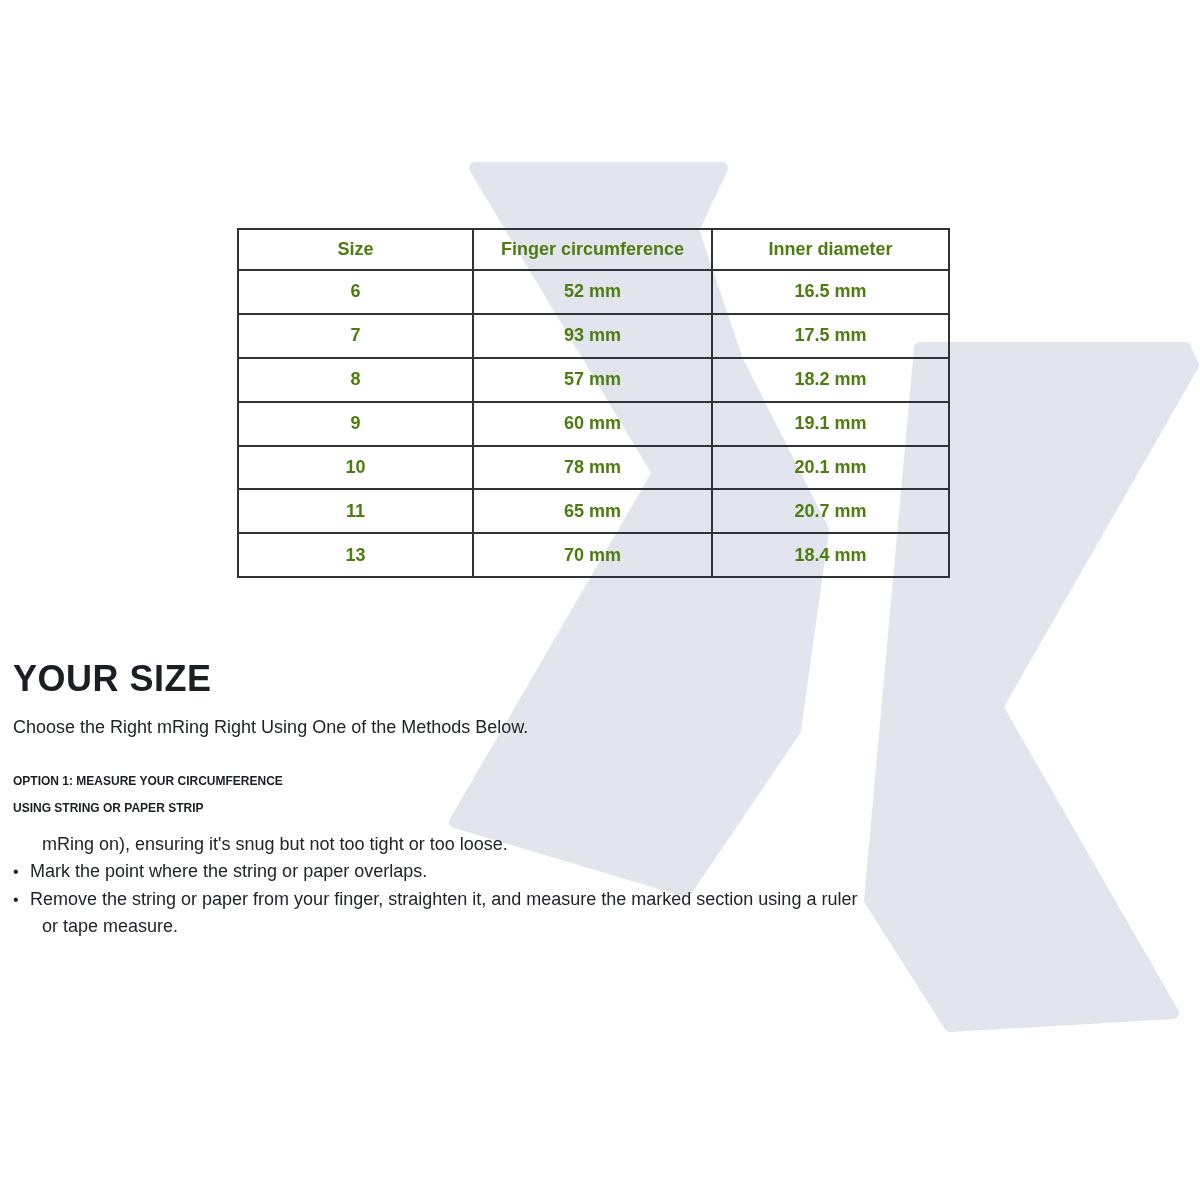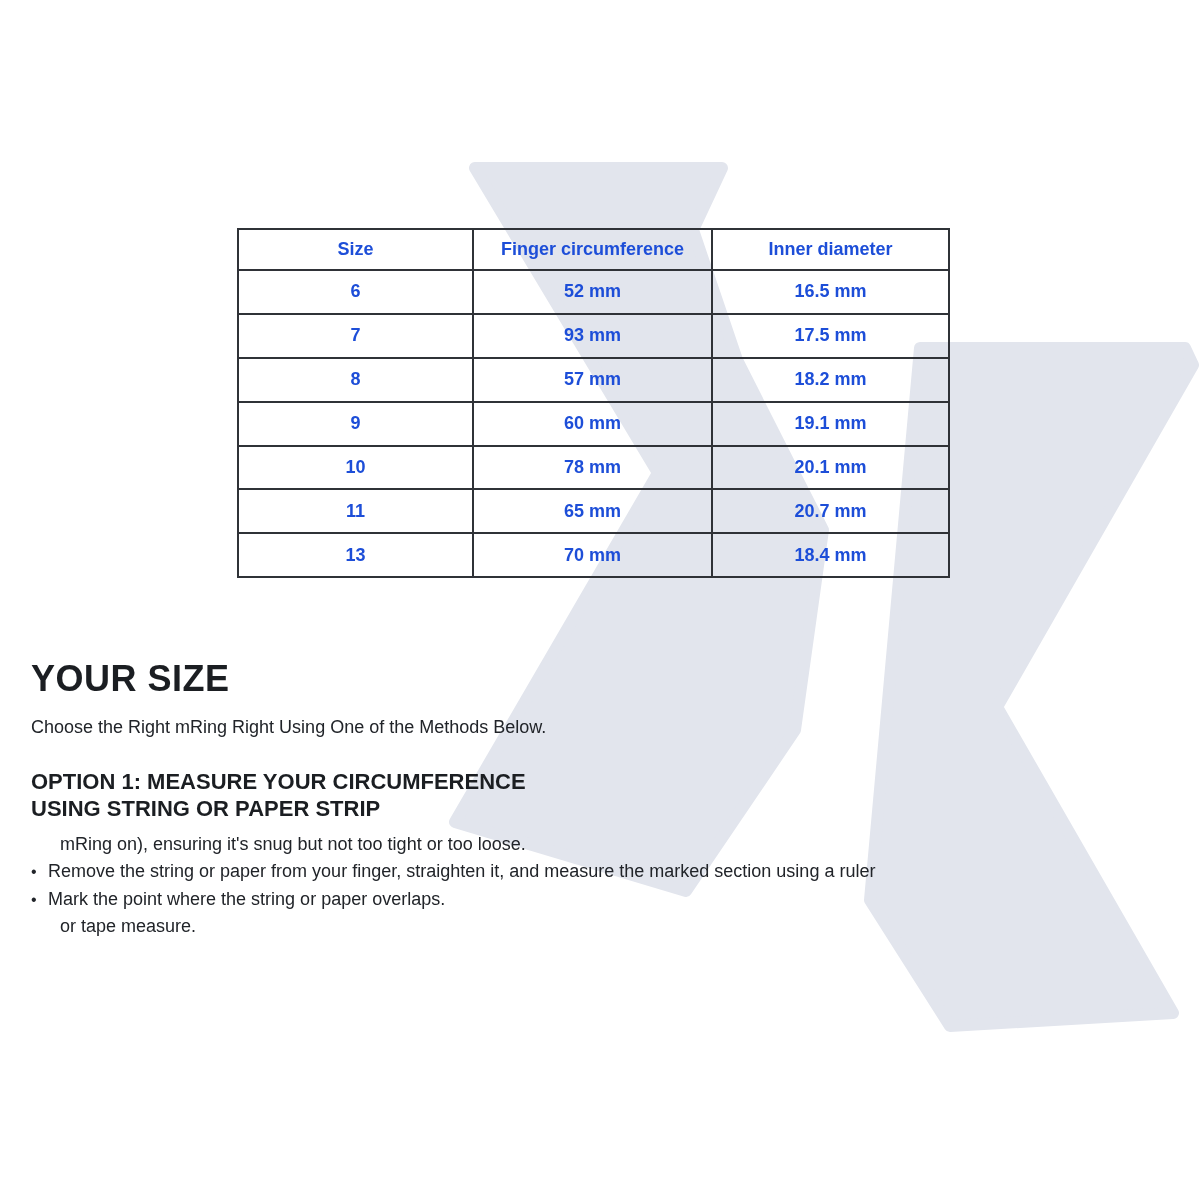--- a/index.html
+++ b/index.html
@@ -30,54 +30,53 @@
     border-collapse: collapse;
     table-layout: fixed;
     background: transparent;
   }
   .size-table th, .size-table td {
     border: 2px solid #2f3237;
     text-align: center;
     vertical-align: middle;
     font-size: 18px;
     font-weight: 600;
-    color: #1d4ed8;
+    color: #4d7c0f;
     padding: 0;
     background: transparent;
   }
   .size-table th { height: 39px; }
   .size-table td { height: 41.9px; }
   .col-size { width: 233px; }
   .col-circ { width: 237px; }
   .col-diam { width: 235px; }
 
   
   .your-size {
     position: absolute;
     left: 13px;
     top: 658px;
     width: 1170px;
-    margin-left: 18px;
   }
   .ys-heading {
     margin: 0 0 15px 0;
     font-size: 36px;
     font-weight: 700;
     letter-spacing: 0.5px;
     color: #1b1e22;
   }
   .ys-intro {
     margin: 0 0 29px 0;
     font-size: 18px;
     line-height: 24px;
     color: #212429;
   }
   .option-heading { margin: 0 0 9px 0; }
   .option-heading .opt-line {
-    font-size: 22px;
+    font-size: 12px;
     font-weight: 700;
     line-height: 27px;
     color: #1b1e22;
   }
   .bullets { margin: 0; }
   .b-line {
     font-size: 18px;
     line-height: 27.4px;
     color: #212429;
     white-space: nowrap;
@@ -150,19 +149,19 @@
 
   <div class="your-size">
     <h1 class="ys-heading">YOUR SIZE</h1>
     <p class="ys-intro">Choose the Right mRing Right Using One of the Methods Below.</p>
     <div class="option-heading">
         <div class="opt-line">OPTION 1: MEASURE YOUR CIRCUMFERENCE</div>
         <div class="opt-line">USING STRING OR PAPER STRIP</div>
       </div>
     <div class="bullets">
         <div class="b-line cont">mRing on), ensuring it's snug but not too tight or too loose.</div>
+        <div class="b-line"><span class="marker">•</span><span>Mark the point where the string or paper overlaps.</span></div>
         <div class="b-line"><span class="marker">•</span><span>Remove the string or paper from your finger, straighten it, and measure the marked section using a ruler</span></div>
-        <div class="b-line"><span class="marker">•</span><span>Mark the point where the string or paper overlaps.</span></div>
         <div class="b-line cont">or tape measure.</div>
       </div>
   </div>
 
 </div>
 
 </body></html>

